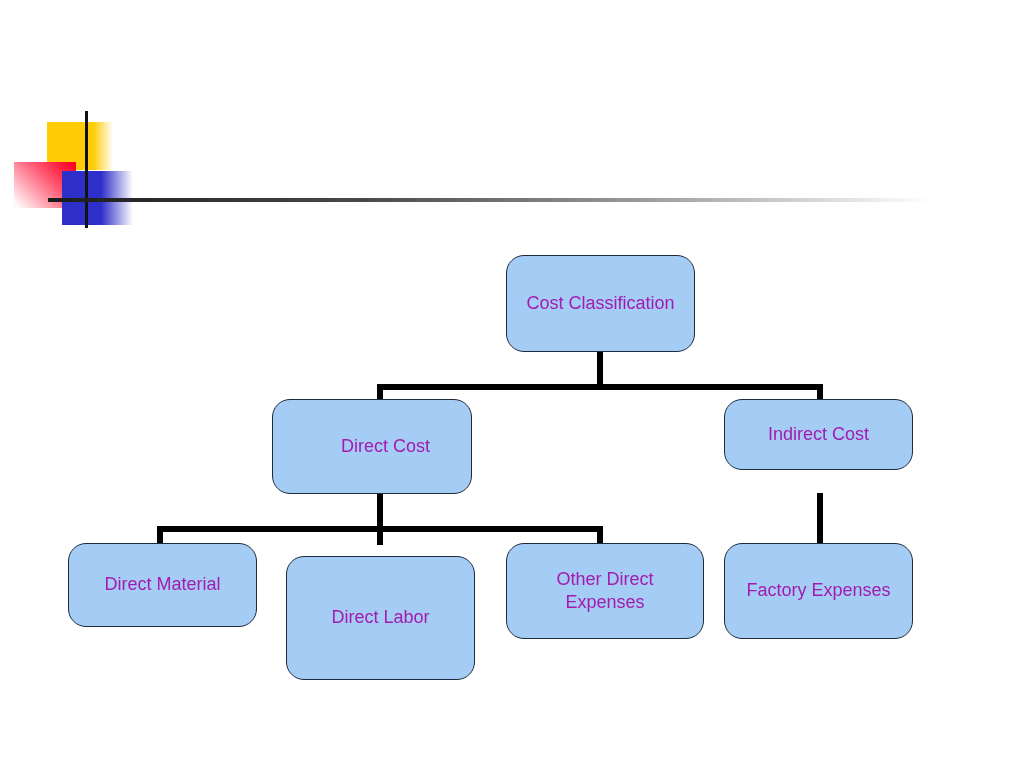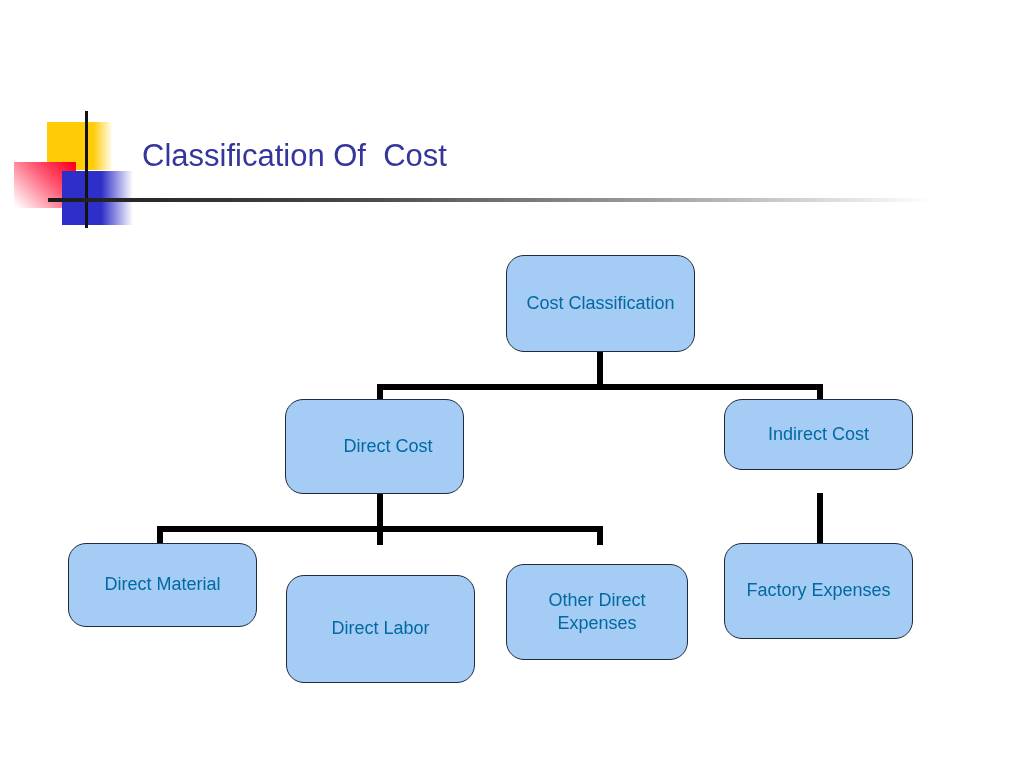--- a/index.html
+++ b/index.html
@@ -27,60 +27,59 @@
     letter-spacing:0px;
   }
   
   .node{
     position:absolute;
     background:#A5CCF5;
     border:1px solid #1E2B3C;
     border-radius:18px;
     display:flex;align-items:center;justify-content:center;
     text-align:center;
-    color:#0369a1;
+    color:#a21caf;
     font-size:18px;line-height:1.3;
     padding:0 10px;box-sizing:border-box;
     z-index:2;
   }
   .connector{position:absolute;background:#000000;z-index:1;}
 </style>
 </head>
 <body>
 
 <div class="slide">
 
   <div class="sq sq-yellow"></div>
   <div class="sq sq-red"></div>
   <div class="sq sq-blue"></div>
   <div class="emblem-vline"></div>
   <div class="header-rule"></div>
 
-  <div class="slide-title">Classification Of  Cost</div>
 
   <div class="connector" style="left:597px;top:351px;width:6px;height:37px;"></div>
   <div class="connector" style="left:377px;top:384px;width:446px;height:6px;"></div>
   <div class="connector" style="left:377px;top:384px;width:6px;height:18px;"></div>
   <div class="connector" style="left:817px;top:384px;width:6px;height:18px;"></div>
 
   <div class="connector" style="left:377px;top:493px;width:6px;height:37px;"></div>
   <div class="connector" style="left:157px;top:526px;width:446px;height:6px;"></div>
   <div class="connector" style="left:157px;top:526px;width:6px;height:19px;"></div>
   <div class="connector" style="left:377px;top:526px;width:6px;height:19px;"></div>
   <div class="connector" style="left:597px;top:526px;width:6px;height:19px;"></div>
 
   <div class="connector" style="left:817px;top:493px;width:6px;height:52px;"></div>
 
   <div class="node" style="left:506px;top:255px;width:189px;height:97px;">Cost Classification</div>
 
-  <div class="node" style="left:285px;top:399px;width:179px;height:95px;padding-left:37px;">Direct Cost</div>
+  <div class="node" style="left:272px;top:399px;width:200px;height:95px;padding-left:37px;">Direct Cost</div>
 
   <div class="node" style="left:724px;top:399px;width:189px;height:71px;">Indirect Cost</div>
 
   <div class="node" style="left:68px;top:543px;width:189px;height:84px;">Direct Material</div>
 
-  <div class="node" style="left:286px;top:575px;width:189px;height:108px;">Direct Labor</div>
+  <div class="node" style="left:286px;top:556px;width:189px;height:124px;">Direct Labor</div>
 
-  <div class="node" style="left:506px;top:543px;width:182px;height:96px;margin-top:21px;">Other Direct Expenses</div>
+  <div class="node" style="left:506px;top:543px;width:198px;height:96px;">Other Direct Expenses</div>
 
   <div class="node" style="left:724px;top:543px;width:189px;height:96px;">Factory Expenses</div>
 
 </div>
 
 </body></html>

